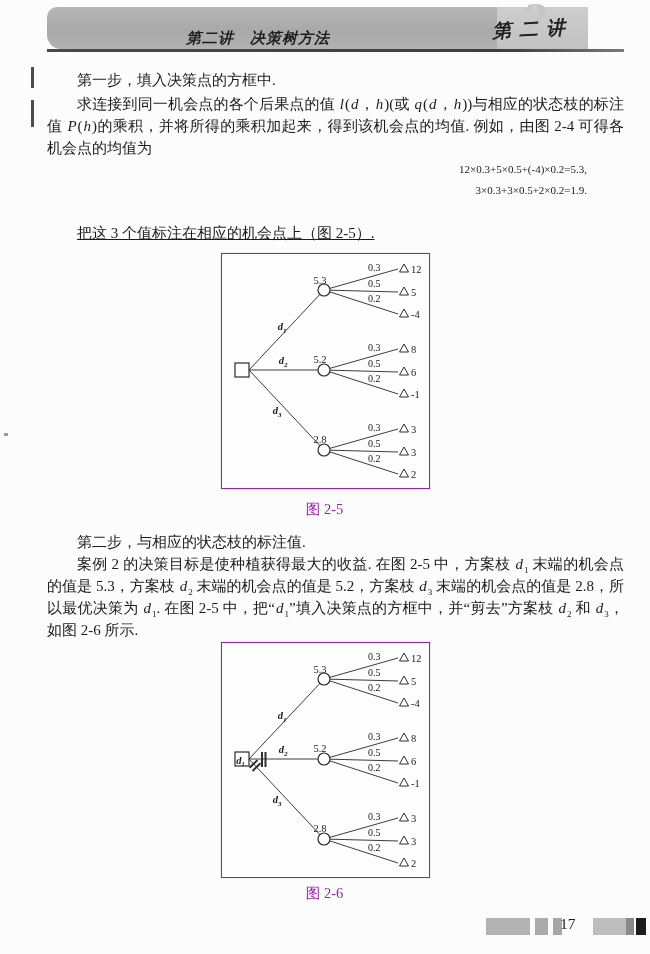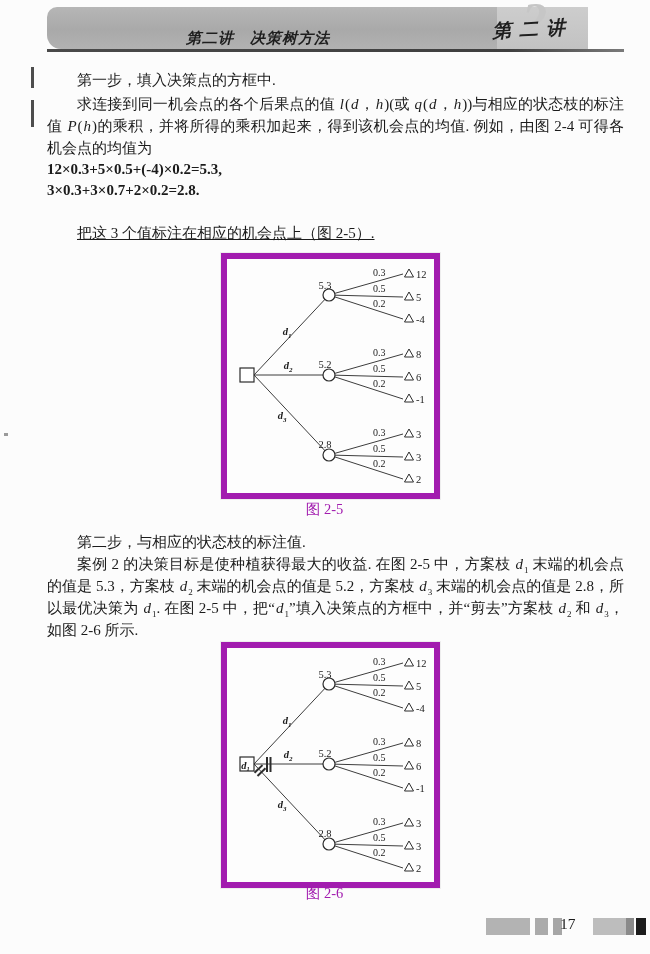--- a/index.html
+++ b/index.html
@@ -25,25 +25,25 @@
 
   
   .edge-dash{position:absolute;background:#2e2e2e;opacity:.85;}
   .edge-dot{position:absolute;background:#9a9a9a;}
 
   
   .para{position:absolute;left:47px;width:577px;font-size:15px;line-height:22px;
         text-indent:2em;text-align:justify;}
   .mi{font-style:italic;font-family:"Liberation Serif",serif;padding:0 1px;}
   .para sub{font-size:9px;line-height:0;}
-  .formulas{position:absolute;left:47px;top:159px;width:540px;text-align:left;
-        font-size:15px;line-height:21.3px;font-weight:bold;}
-
-  
-  .figbox{position:absolute;left:221px;width:207px;height:234px;border:6px solid #a21caf;
+  .formulas{position:absolute;left:47px;top:159px;width:540px;text-align:right;
+        font-size:11px;line-height:21.3px;}
+
+  
+  .figbox{position:absolute;left:221px;width:207px;height:234px;border:1px solid #a21caf;
         background:#fdfdfd;box-shadow:0 0 0 1px rgba(160,160,160,.15);}
   .figbox svg{display:block;width:207px;height:234px;}
   .figcap{position:absolute;left:221px;width:207px;text-align:center;font-size:14.5px;color:#a21caf;}
 
   .tl{stroke:#3d3d3d;stroke-width:1;}
   .node{fill:#fff;stroke:#2c2c2c;stroke-width:1.2;}
   .tri{fill:#fff;stroke:#2c2c2c;stroke-width:1;}
   .cut{stroke:#2c2c2c;stroke-width:2;}
   .prob{font:10px "Liberation Serif",serif;fill:#1b1b1b;}
   .val{font:10.5px "Liberation Serif",serif;fill:#1b1b1b;}
@@ -70,21 +70,21 @@
   <div class="chapter">
     <div class="chapter-num">2</div>
     <div class="chapter-cal">第二讲</div>
   </div>
 
   <div class="para" style="top:69px;"><span>第一步，填入决策点的方框中.</span></div>
   <div class="para" style="top:93px;"><span>求连接到同一机会点的各个后果点的值 </span><span class="mi">l</span><span>(</span><span class="mi">d</span><span>，</span><span class="mi">h</span><span>)(或 </span><span class="mi">q</span><span>(</span><span class="mi">d</span><span>，</span><span class="mi">h</span><span>))与相应的状态枝的标注值 </span><span class="mi">P</span><span>(</span><span class="mi">h</span><span>)的乘积，并将所得的乘积加起来，得到该机会点的均值. 例如，由图 2-4 可得各机会点的均值为</span></div>
 
   <div class="formulas">
     <div>12×0.3+5×0.5+(-4)×0.2=5.3,</div>
-    <div>3×0.3+3×0.7+2×0.2=2.8.</div>
+    <div>3×0.3+3×0.5+2×0.2=1.9.</div>
   </div>
 
   <div class="para" style="top:222px;text-decoration:underline;"><span>把这 3 个值标注在相应的机会点上（图 2-5）.</span></div>
 
   <div class="figbox" style="top:253px;">
     <svg viewBox="0 0 207 234">
         <line x1="27" y1="116" x2="102" y2="36" class="tl"></line>
         <line x1="102" y1="36" x2="176" y2="15" class="tl"></line>
         <text x="152.32" y="17.22" class="prob" text-anchor="middle">0.3</text>
         <polygon points="182,10 177.5,18 186.5,18" class="tri"></polygon>

